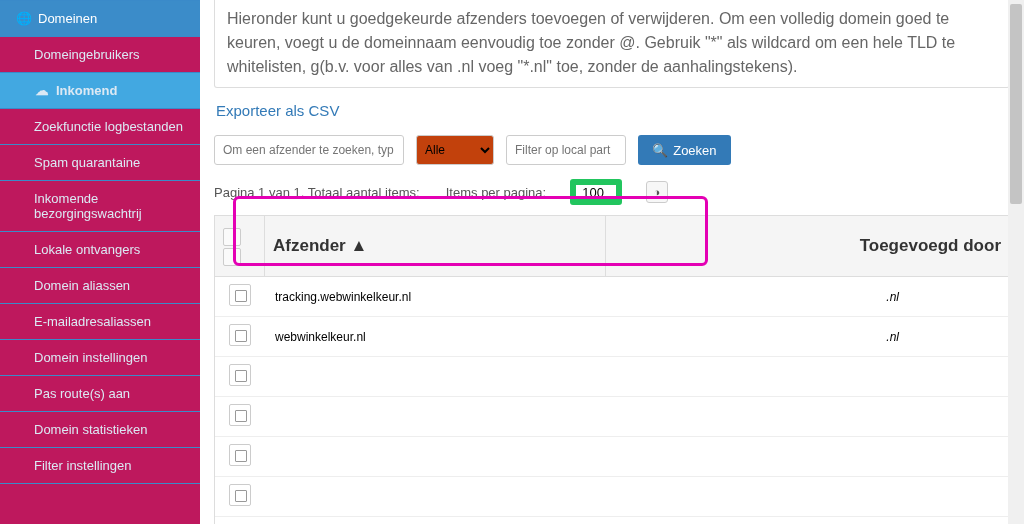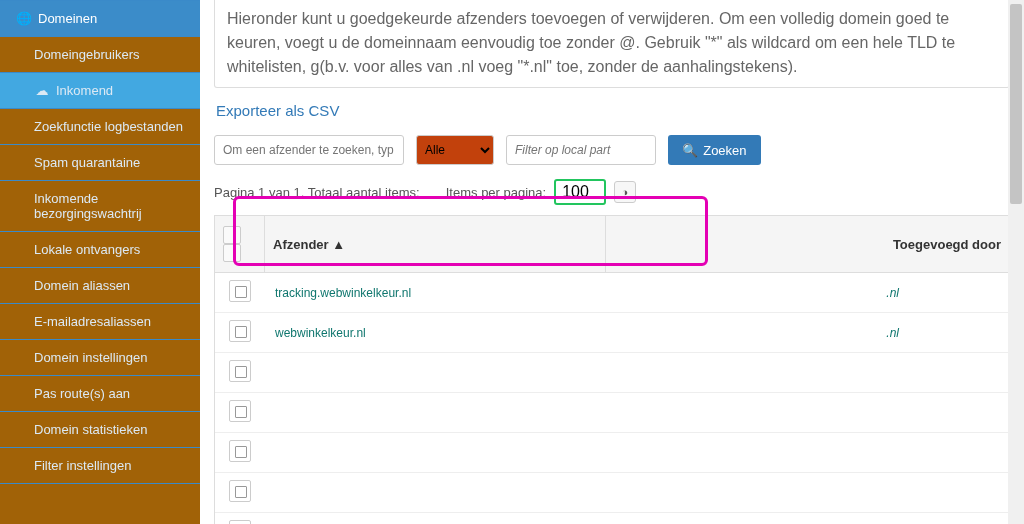--- a/index.html
+++ b/index.html
@@ -1,41 +1,41 @@
 <!DOCTYPE html>
 <html><head>
 <meta charset="utf-8">
 <style>
 * { margin:0; padding:0; box-sizing:border-box; font-family:"Helvetica Neue",Helvetica,Arial,sans-serif; }
 body { font-size:13px; color:#555; background:#fff; overflow:hidden; }
 #viewport { width:1024px; height:524px; display:flex; position:relative; }
 
-.sidebar { width:200px; background:#a16207; color:#fff; flex-shrink:0; height:100%; overflow:hidden; }
+.sidebar { width:200px; background:#be185d; color:#fff; flex-shrink:0; height:100%; overflow:hidden; }
 .side-item { padding:10px 12px 10px 16px; border-top:1px solid #3a8ac9; font-size:13px; cursor:pointer; color:#dce9f4; }
 .side-item.sub { padding-left:34px; }
 .side-item.active { background:#42a8e1; color:#fff; font-weight:normal; }
-.side-item.section { background:#42a8e1; font-weight:normal; }
+.side-item.section { background:#42a8e1; font-weight:bold; }
 .side-item .ic { display:inline-block; width:16px; text-align:center; margin-right:6px; font-size:13px; }
 
 .main { flex:1; padding:0 14px 14px 14px; overflow-y:auto; }
 .intro-box { border:1px solid #ddd; border-top:none; border-radius:0 0 3px 3px; padding:8px 12px; color:#666; font-size:16px; line-height:1.5; margin-top:-1px; }
 .export { margin:14px 0 16px 2px; }
 .export a { color:#337ab7; text-decoration:none; font-size:15px; }
 .toolbar { display:flex; gap:12px; align-items:center; margin-bottom:14px; }
 .toolbar input[type=text] { height:30px; border:1px solid #ccc; border-radius:3px; padding:0 8px; font-size:12px; color:#999; }
 .toolbar select { height:30px; border:1px solid #ccc; border-radius:3px; background:#c2410c; min-width:78px; font-size:12px; padding:0 4px; }
 .btn-search { height:30px; background:#337ab7; color:#fff; border:none; border-radius:3px; padding:0 14px; font-size:13px; cursor:pointer; display:inline-flex; align-items:center; gap:5px; }
 .pager-row { display:flex; align-items:center; gap:26px; font-size:13px; color:#555; margin-bottom:10px; }
-.pager-row input { width:52px; height:26px; border:2px solid #22c55e; border-radius:3px; text-align:left; padding:0 6px; font-size:16px; }
+.pager-row input { width:52px; height:26px; border:6px solid #22c55e; border-radius:3px; text-align:left; padding:0 6px; font-size:13px; }
 .pager-row .ok { width:22px; height:22px; border:1px solid #ccc; border-radius:3px; background:#f7f7f7; display:inline-flex; align-items:center; justify-content:center; font-size:11px; cursor:pointer; }
 
 .tbl { width:100%; border:1px solid #ddd; border-collapse:separate; border-spacing:0; }
-.tbl th { background:#f5f5f5; border-bottom:1px solid #ddd; border-right:1px solid #ddd; padding:10px 8px; text-align:left; font-weight:bold; font-size:13px; color:#333; }
+.tbl th { background:#f5f5f5; border-bottom:1px solid #ddd; border-right:1px solid #ddd; padding:10px 8px; text-align:left; font-weight:bold; font-size:17px; color:#333; }
 .tbl th:last-child { border-right:none;text-align:right; }
-.tbl td { border-bottom:1px solid #eee; padding:7px 10px; font-size:12px; color:#0f766e; vertical-align:middle; }
+.tbl td { border-bottom:1px solid #eee; padding:7px 10px; font-size:12px; color:#000000; vertical-align:middle; }
 .chkcell { width:50px; text-align:center; }
 .chk { width:22px; height:22px; border:1px solid #ccc; border-radius:2px; background:#fff; display:inline-block; cursor:pointer; position:relative; }
 .chk::after { content:""; position:absolute; left:5px; top:5px; width:10px; height:10px; border:1px solid #999; border-radius:1px; }
 .hdr-ic { width:18px; height:18px; border:1px solid #ccc; border-radius:2px; background:#fafafa; display:inline-block; margin-right:3px; vertical-align:middle; }
 .added { color:#aaa; font-style:italic; font-size:12px; text-align:right;}
 
 .highlight-box { position:absolute; border:3px solid #e400b4; border-radius:6px; pointer-events:none; }
 
 .scrollbar { position:absolute; right:0; top:0; width:16px; height:524px; background:#f0f0f0; }
 .scrollbar .thumb { position:absolute; left:2px; width:12px; background:#c4c4c4; border-radius:2px; }
@@ -66,30 +66,30 @@
 
     <div class="export">
       <a href="#">Exporteer als CSV</a>
     </div>
 
     <div class="toolbar">
       <input type="text" style="width: 190px;" placeholder="Om een afzender te zoeken, typ de n">
       <select>
         <option>Alle</option>
       </select>
-      <input type="text" style="width: 150px; font-style: italic;" placeholder="Filter op local part">
+      <input type="text" style="width: 120px;" placeholder="Filter op local part">
       <button class="btn-search">
         <span>🔍</span>
         <span>Zoeken</span>
       </button>
     </div>
 
     <div class="pager-row">
       <span>Pagina 1 van 1. Totaal aantal items:</span>
-      <span style="display:flex;align-items:center;gap:8px">
+      <span style="display:flex;align-items:center;gap:24px">
         <span>Items per pagina:</span>
         <input type="text" value="100" style="">
         <span class="ok">
           <span>◑</span>
         </span>
       </span>
     </div>
 
     <table class="tbl">
       <thead>

